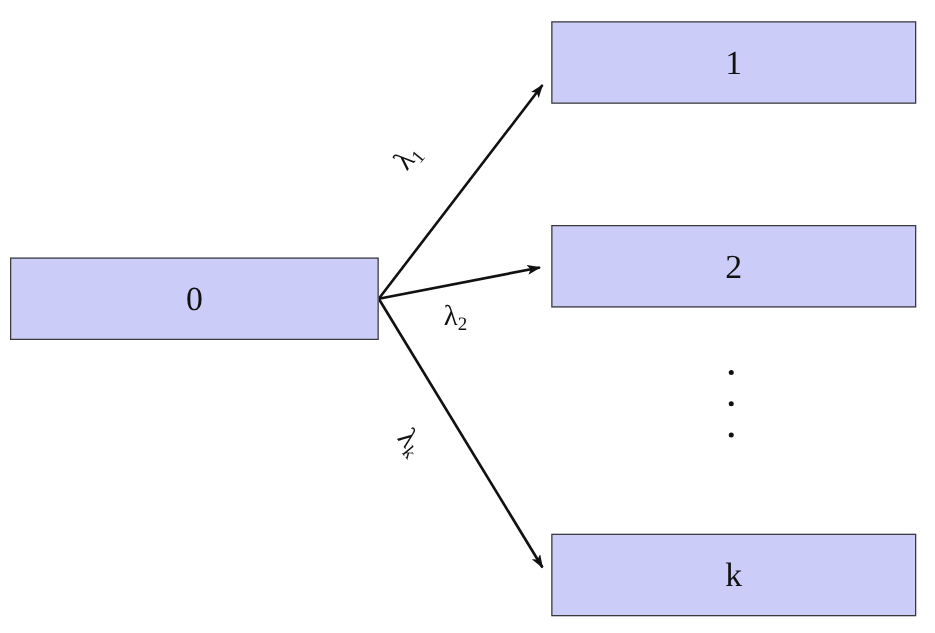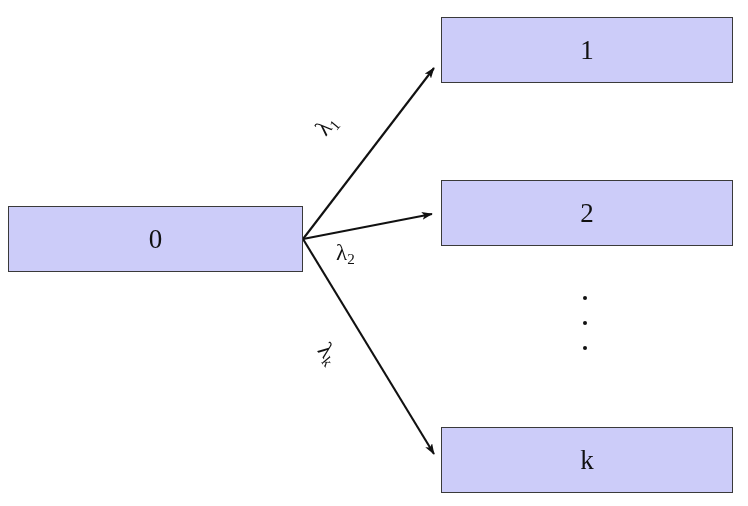--- a/index.html
+++ b/index.html
@@ -51,21 +51,21 @@
     font-size: 0.66em;
     vertical-align: -0.28em;
   }
   #lbl-lambda-1 {
     left: 318px;
     top: 112px;
     transform: rotate(-50deg);
     transform-origin: 50% 50%;
   }
   #lbl-lambda-2 {
-    left: 336px;
+    left: 355px;
     top: 240px;
   }
   #lbl-lambda-k {
     left: 318px;
     top: 340px;
     transform: rotate(50deg);
     transform-origin: 50% 50%;
   }
   #vdots {
     position: absolute;

